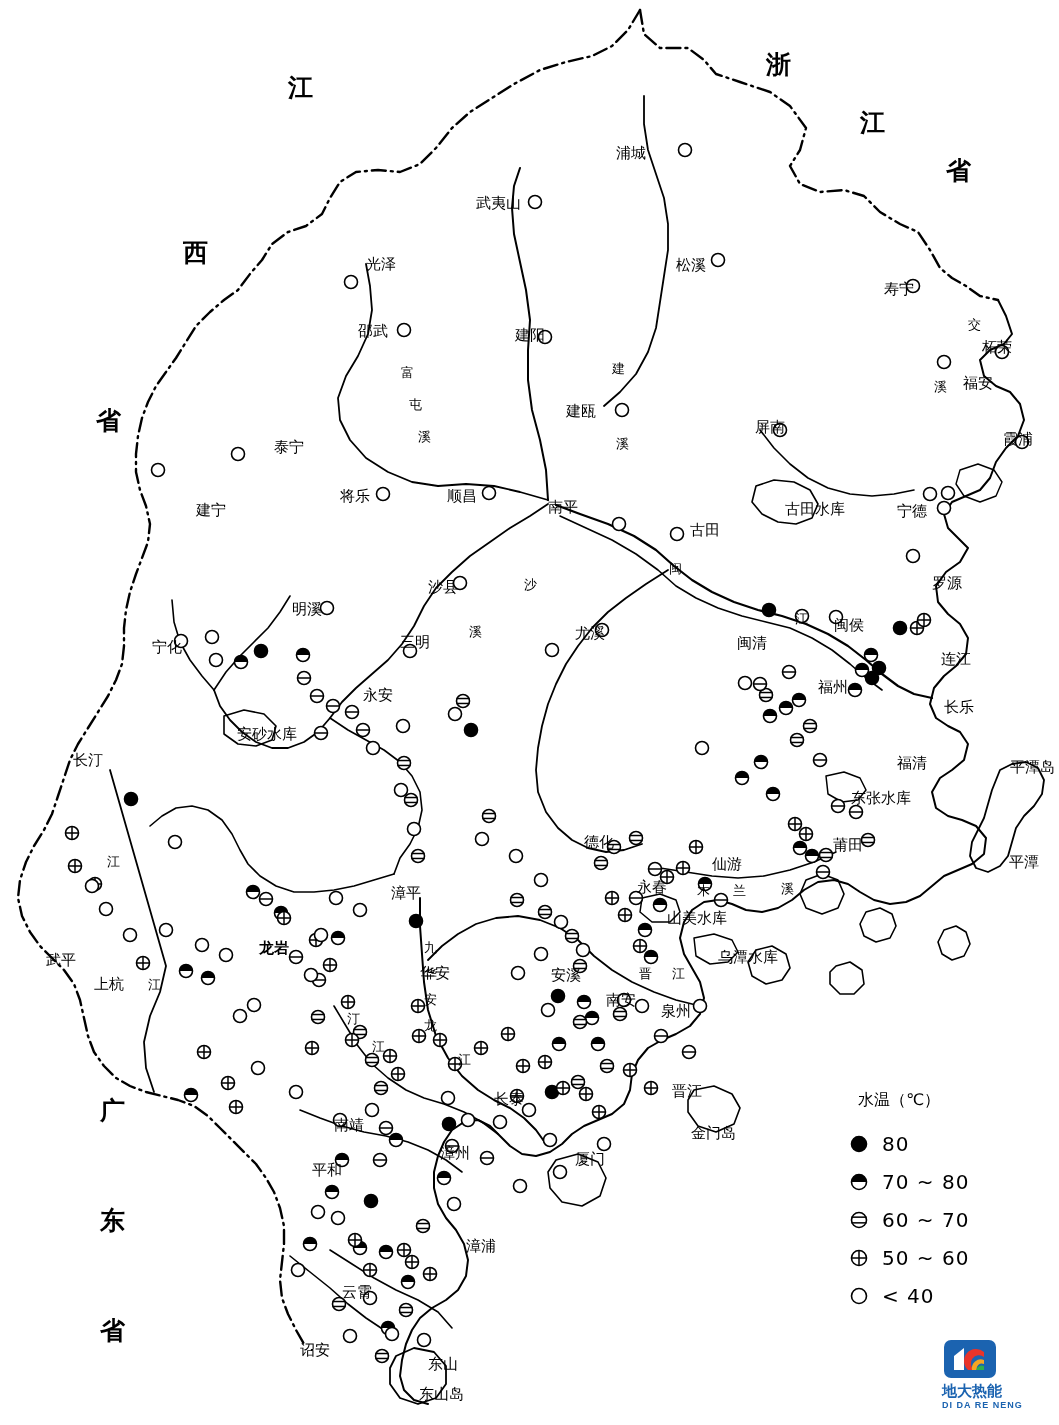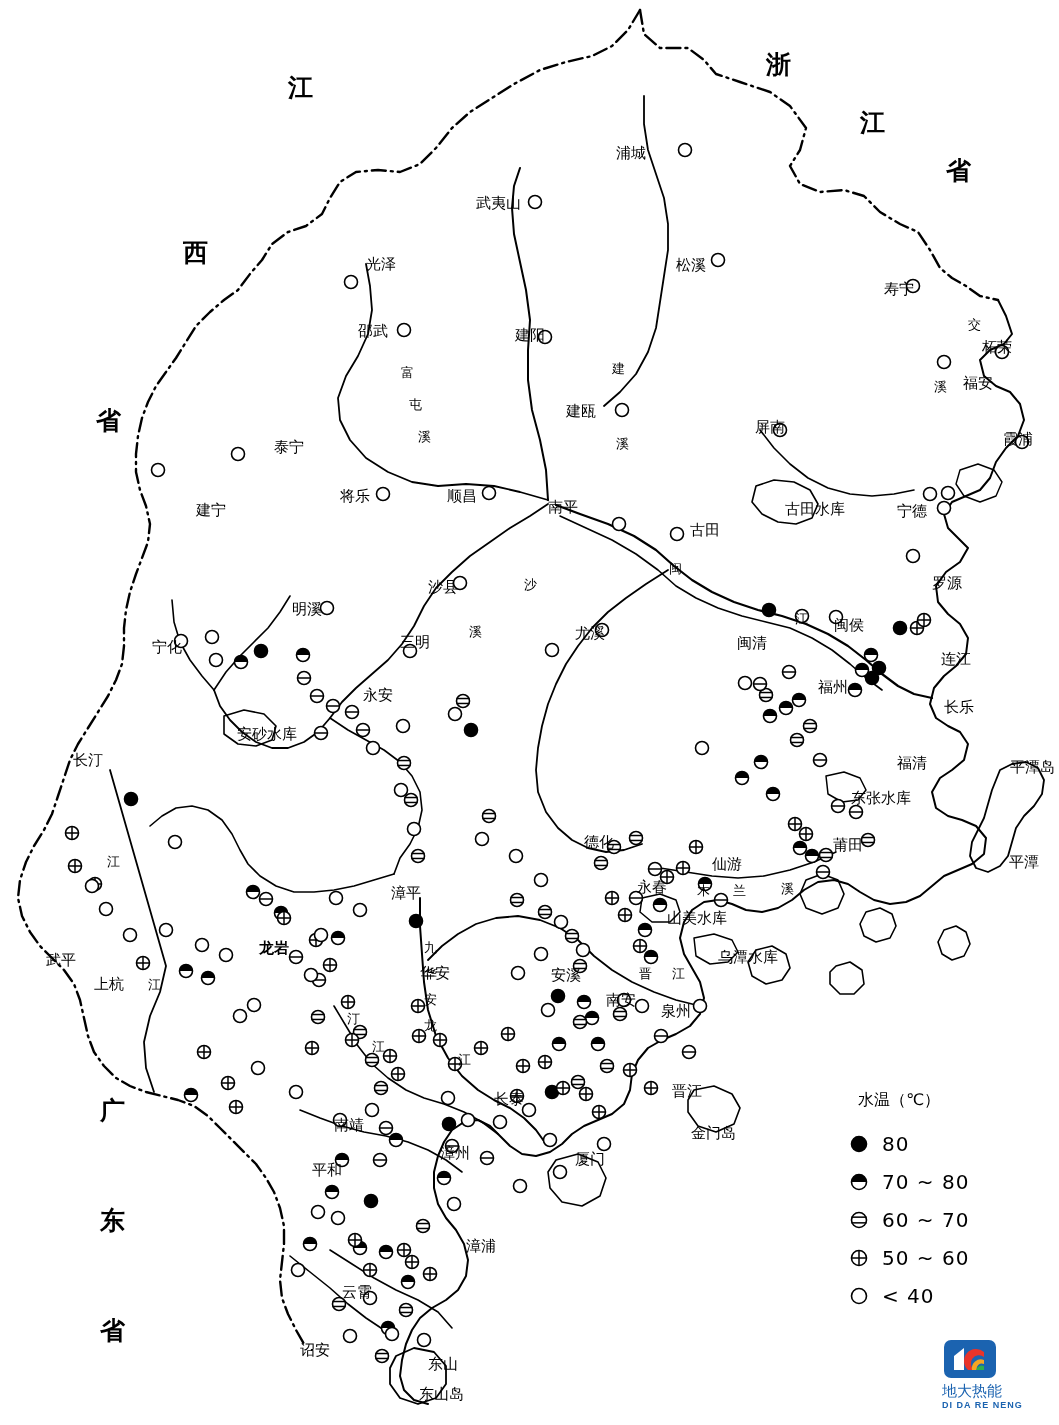--- a/index.html
+++ b/index.html
@@ -40,21 +40,21 @@
     font-size:20px;color:#000;letter-spacing:1px;
   }
   .sym svg{display:block;}
   
   #logo{
     position:absolute;left:944px;top:1340px;width:100px;height:70px;
   }
   #logo .logo-text{
     position:absolute;left:-2px;top:42px;
     font-family:"DejaVu Sans","Liberation Sans",sans-serif;
-    font-size:15px;font-weight:400;color:#1b63b0;letter-spacing:0px;
+    font-size:15px;font-weight:700;color:#1b63b0;letter-spacing:0px;
   }
   #logo .logo-sub{
     position:absolute;left:-2px;top:60px;
     font-family:"Liberation Sans",sans-serif;
     font-size:9px;font-weight:700;color:#1b63b0;letter-spacing:1px;
   }
 </style>
 </head>
 <body>
 

